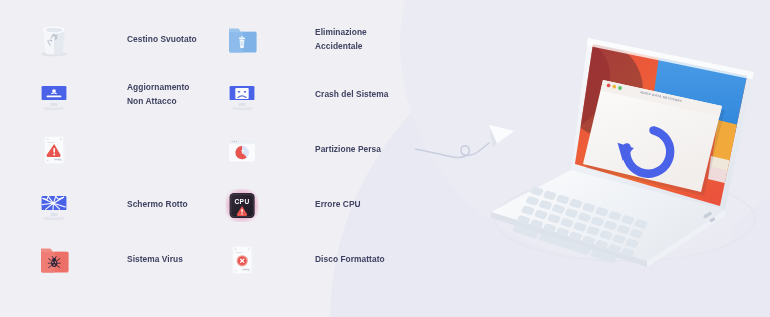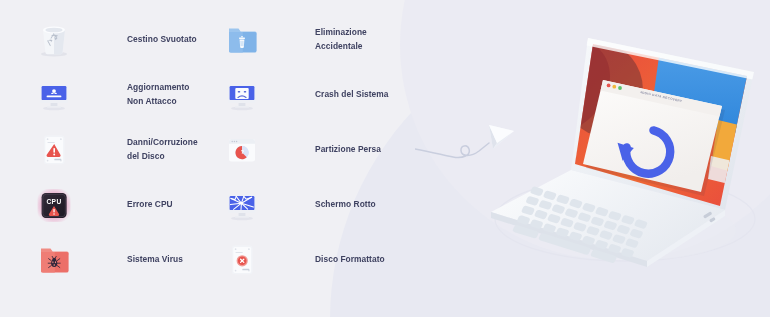--- a/index.html
+++ b/index.html
@@ -154,40 +154,66 @@
           <rect x="11.4" y="11.1" width="7.4" height=".85" rx=".4"></rect>
           <rect x="18.3" y="27.8" width="7" height="1.5" rx=".5" fill="#c9ced9"></rect>
         </g>
         <path d="M18.2 13.1 l6.2 10.7 a1.45 1.45 0 0 1 -1.25 2.2 H12 a1.45 1.45 0 0 1 -1.25 -2.2 Z" fill="#e8544e"></path>
         <g fill="#ffffff">
           <rect x="17.4" y="17" width="1.6" height="4.7" rx=".75"></rect>
           <circle cx="18.2" cy="23.5" r=".95"></circle>
         </g>
       </svg>
     </span>
-    <span class="label">Danni/Corruzione del Disco</span>
   </div>
 
   <div class="feat">
     <span class="ico">
       <svg viewBox="0 0 36 38">
         <rect x="5" y="8" width="26" height="22.6" rx="2.4" fill="#fafbfd"></rect>
         <path d="M5 10.4 a2.4 2.4 0 0 1 2.4 -2.4 h21.2 a2.4 2.4 0 0 1 2.4 2.4 v2.4 H5 Z" fill="#eceff4"></path>
         <g fill="#c3c9d6">
           <circle cx="8.2" cy="10.5" r=".72"></circle>
             <circle cx="10.4" cy="10.5" r=".72"></circle>
             <circle cx="12.6" cy="10.5" r=".72"></circle>
         </g>
         <circle cx="18" cy="21.6" r="6.6" fill="#d3ddf4"></circle>
         <path d="M18 21.6 V15 a6.6 6.6 0 0 1 4.7 11.3 Z" fill="#dbe3f7"></path>
         <path d="M18 21.6 L22.7 26.3 A6.6 6.6 0 1 1 18 15 Z" fill="#e8544e"></path>
         <text x="16.7" y="23.4" font-size="5.2" fill="#ffffff" font-family="Liberation Sans, sans-serif" font-weight="bold">?</text>
       </svg>
     </span>
     <span class="label">Partizione Persa</span>
+  </div>
+
+  <div class="feat">
+    <span class="ico">
+      <svg viewBox="0 0 36 38">
+        <ellipse cx="18" cy="32.4" rx="11" ry="1.9" fill="#e3e4ec"></ellipse>
+        <rect x="14.6" y="26" width="6.8" height="4.6" fill="#dfe2ea"></rect>
+        <rect x="11" y="29.9" width="14" height="1.9" rx=".9" fill="#eceef3"></rect>
+        <rect x="4" y="8.4" width="28" height="18.6" rx="2.2" fill="#eef0f5"></rect>
+        <rect x="5.6" y="10" width="24.8" height="14.1" rx="1.2" fill="#4a62e8"></rect>
+        <g stroke="#ffffff" stroke-width="1.05" fill="none" stroke-linecap="round">
+          <path d="M17.4 17.2 L12.2 10.4"></path>
+          <path d="M17.4 17.2 L7 12.4"></path>
+          <path d="M17.4 17.2 L6.4 18.6"></path>
+          <path d="M17.4 17.2 L9.6 23.4"></path>
+          <path d="M17.4 17.2 L17 23.8"></path>
+          <path d="M17.4 17.2 L23.6 23.2"></path>
+          <path d="M17.4 17.2 L29.4 21"></path>
+          <path d="M17.4 17.2 L27.6 11.2"></path>
+          <path d="M17.4 17.2 L19.8 10.4"></path>
+          <path d="M12.2 10.4 L11 13.6 L7 12.4"></path>
+          <path d="M19.8 10.4 L22.2 13.2 L27.6 11.2"></path>
+        </g>
+        <circle cx="17.4" cy="17.2" r="1.25" fill="#ffffff"></circle>
+      </svg>
+    </span>
+    <span class="label">Schermo Rotto</span>
   </div>
 
   <div class="feat">
     <span class="ico">
       <svg viewBox="0 0 36 38">
         <defs>
           <radialGradient id="cpuglow" cx="50%" cy="50%" r="58%">
             <stop offset="55%" stop-color="#e9a6c8" stop-opacity=".95"></stop>
             <stop offset="100%" stop-color="#e9a6c8" stop-opacity="0"></stop>
           </radialGradient>
@@ -201,47 +227,20 @@
         <rect x="6.9" y="8.3" width="22.4" height="22.4" rx="3.3" fill="none" stroke="#4c4253" stroke-width=".7"></rect>
         <text x="18" y="18" text-anchor="middle" font-size="6.6" font-weight="bold" fill="#ffffff" font-family="Liberation Sans, sans-serif" letter-spacing=".4">CPU</text>
         <path d="M18 20 l5 8.1 a1.2 1.2 0 0 1 -1.05 1.8 H14.05 A1.2 1.2 0 0 1 13 28.1 Z" fill="#e8544e"></path>
         <g fill="#ffffff">
           <rect x="17.4" y="23" width="1.3" height="3.4" rx=".6"></rect>
           <circle cx="18.05" cy="28" r=".78"></circle>
         </g>
       </svg>
     </span>
     <span class="label">Errore CPU</span>
-  </div>
-
-  <div class="feat">
-    <span class="ico">
-      <svg viewBox="0 0 36 38">
-        <ellipse cx="18" cy="32.4" rx="11" ry="1.9" fill="#e3e4ec"></ellipse>
-        <rect x="14.6" y="26" width="6.8" height="4.6" fill="#dfe2ea"></rect>
-        <rect x="11" y="29.9" width="14" height="1.9" rx=".9" fill="#eceef3"></rect>
-        <rect x="4" y="8.4" width="28" height="18.6" rx="2.2" fill="#eef0f5"></rect>
-        <rect x="5.6" y="10" width="24.8" height="14.1" rx="1.2" fill="#4a62e8"></rect>
-        <g stroke="#ffffff" stroke-width="1.05" fill="none" stroke-linecap="round">
-          <path d="M17.4 17.2 L12.2 10.4"></path>
-          <path d="M17.4 17.2 L7 12.4"></path>
-          <path d="M17.4 17.2 L6.4 18.6"></path>
-          <path d="M17.4 17.2 L9.6 23.4"></path>
-          <path d="M17.4 17.2 L17 23.8"></path>
-          <path d="M17.4 17.2 L23.6 23.2"></path>
-          <path d="M17.4 17.2 L29.4 21"></path>
-          <path d="M17.4 17.2 L27.6 11.2"></path>
-          <path d="M17.4 17.2 L19.8 10.4"></path>
-          <path d="M12.2 10.4 L11 13.6 L7 12.4"></path>
-          <path d="M19.8 10.4 L22.2 13.2 L27.6 11.2"></path>
-        </g>
-        <circle cx="17.4" cy="17.2" r="1.25" fill="#ffffff"></circle>
-      </svg>
-    </span>
-    <span class="label">Schermo Rotto</span>
   </div>
 
   <div class="feat">
     <span class="ico">
       <svg viewBox="0 0 36 38">
         <path d="M5 7.5 h9.5 l2.2 3 H31 a1.6 1.6 0 0 1 1.6 1.6 v1 H5 Z" fill="#f08b83"></path>
         <rect x="5" y="11" width="27.6" height="20.6" rx="2.2" fill="#ec6f68"></rect>
         <path d="M5 11 h13.8 v20.6 H7.2 A2.2 2.2 0 0 1 5 29.4 Z" fill="#ef7d75"></path>
         <g fill="#30263a">
           <ellipse cx="18.2" cy="22.2" rx="3.1" ry="3.8"></ellipse>

